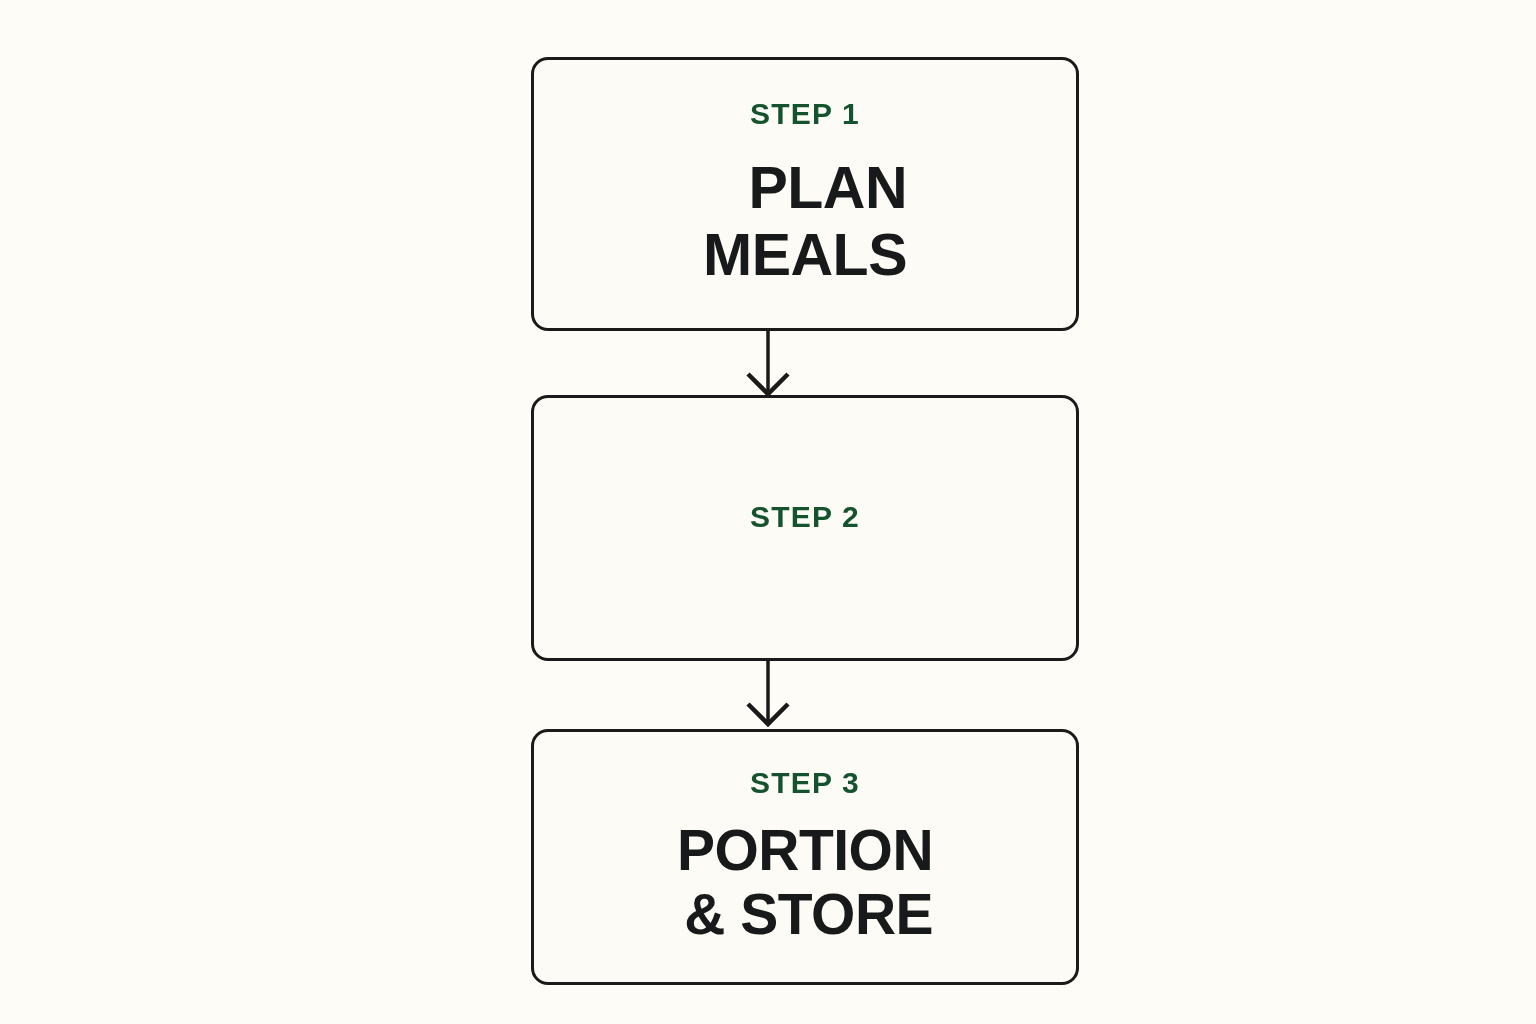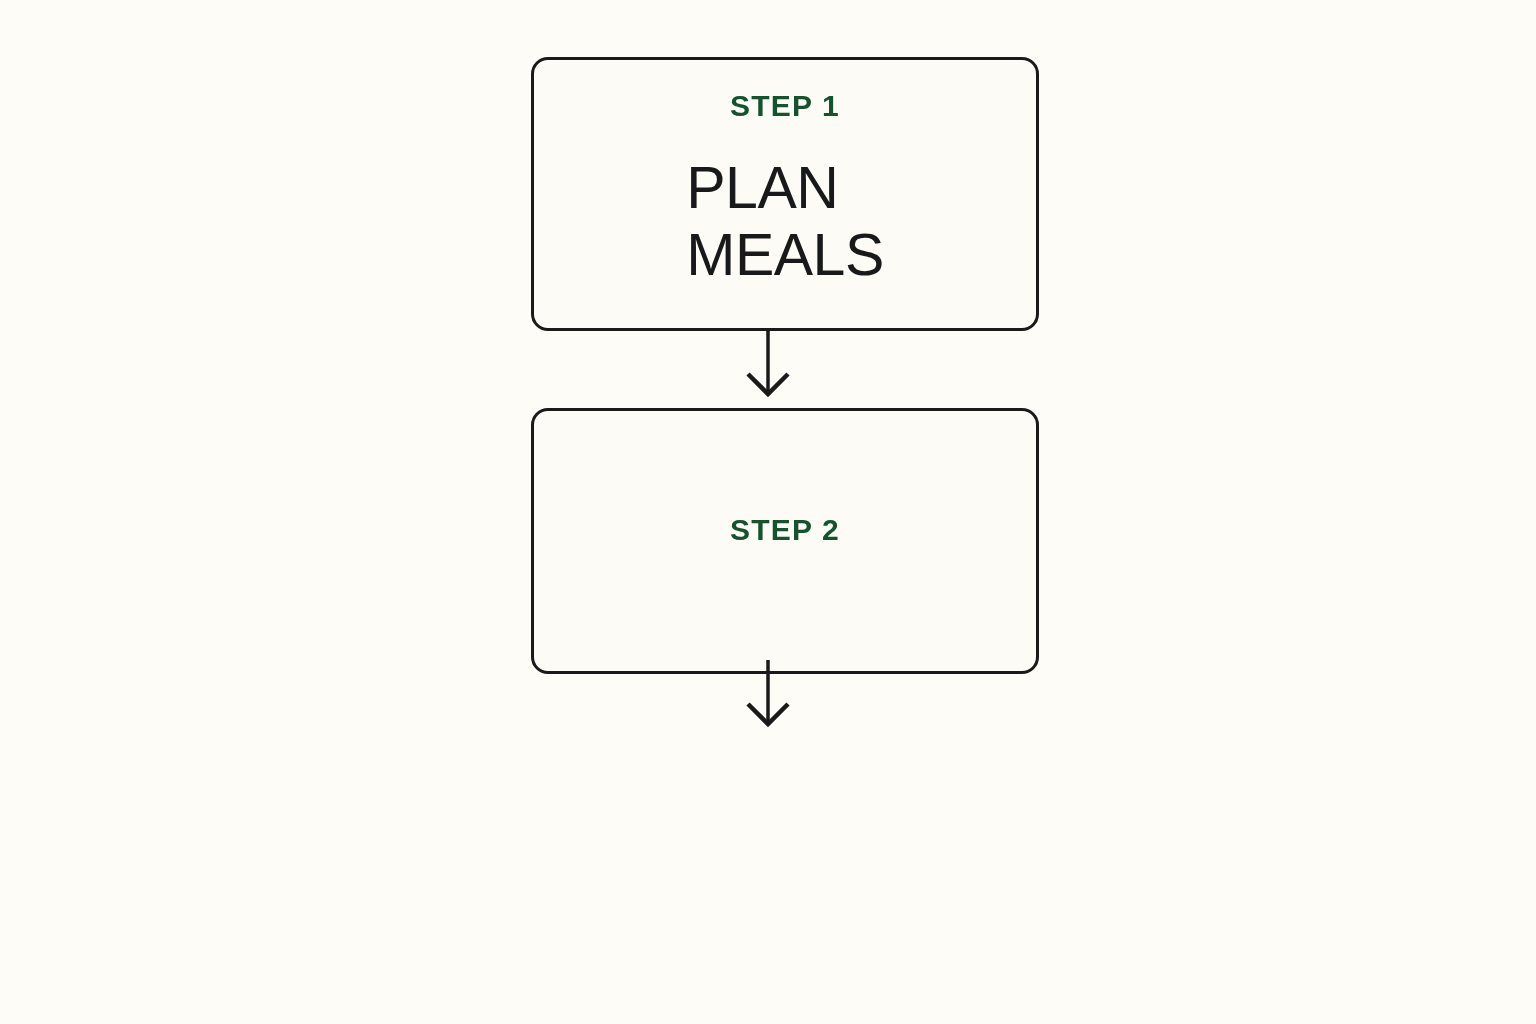--- a/index.html
+++ b/index.html
@@ -15,56 +15,56 @@
   }
   #canvas {
     position: relative;
     width: 1536px;
     height: 1024px;
     background: #FDFCF7;
   }
   .step-box {
     position: absolute;
     left: 531px;
-    width: 508px;
+    width: 548px;
     box-sizing: border-box;
     background: #FCFBF6;
     border: 3px solid #1A1A1A;
     border-radius: 17px;
     display: flex;
     flex-direction: column;
     align-items: center;
     justify-content: center;
   }
   #box-1 { top: 57px;  height: 274px; }
-  #box-2 { top: 408px; height: 266px; }
+  #box-2 { top: 395px; height: 266px; }
   #box-3 { top: 729px; height: 256px; }
 
   .step-label {
     color: #14532D;
     font-size: 30px;
     font-weight: 700;
     letter-spacing: 1.2px;
     line-height: 1;
     text-align: center;
     margin: 0;
     padding: 0;
   }
   #box-1 .step-label { margin-bottom: 26px; }
   #box-2 .step-label { margin-bottom: 22px; }
   #box-3 .step-label { margin-bottom: 20px; }
 
   .step-title {
     color: #18191A;
     font-size: 59px;
-    font-weight: 400;
+    font-weight: 700;
     line-height: 1.13;
     letter-spacing: -0.5px;
-    text-align: left;
-    margin: 8px;
+    text-align: right;
+    margin: 0;
     padding: 0;
     white-space: pre-line;
   }
   #box-3 .step-title {
     font-size: 57px;
   }
 
   .connector {
     position: absolute;
     left: 0;
@@ -102,14 +102,19 @@
 
   <div class="connector" id="connector-2">
     <svg width="1536" height="70" viewBox="0 0 1536 70" xmlns="http://www.w3.org/2000/svg">
       <g>
         <line x1="768" y1="0" x2="768" y2="62" stroke="#1A1A1A" stroke-width="3.5"></line>
         <polyline points="748,44 768,64 788,44" fill="none" stroke="#1A1A1A" stroke-width="4.5" stroke-linecap="butt" stroke-linejoin="miter"></polyline>
       </g>
     </svg>
   </div>
 
+  <div class="step-box" id="box-3">
+    <div class="step-label">STEP 3</div>
+    <div class="step-title">PORTION
+&amp; STORE</div>
+  </div>
 
 </div>
 
 </body></html>

